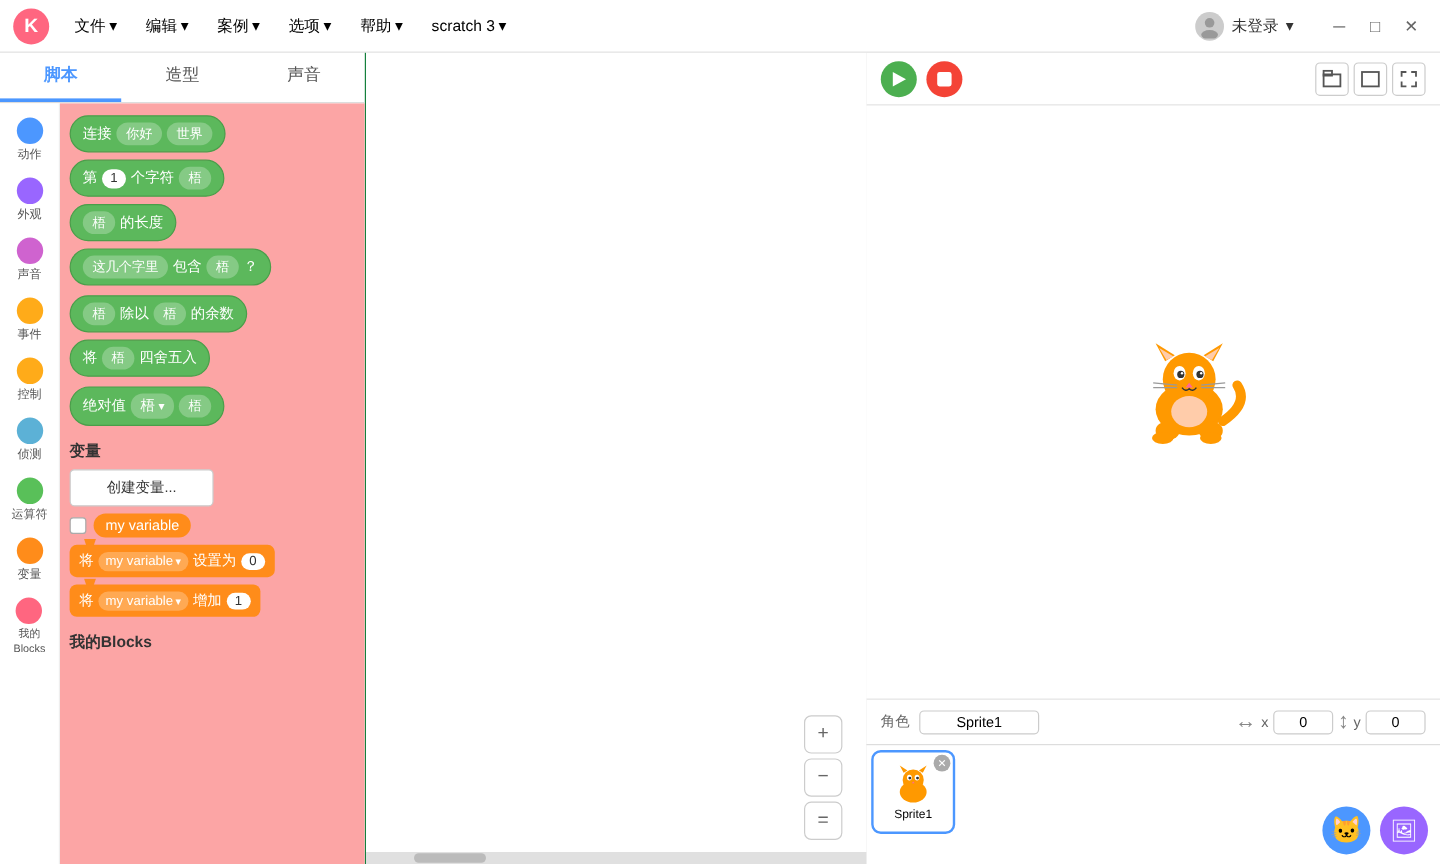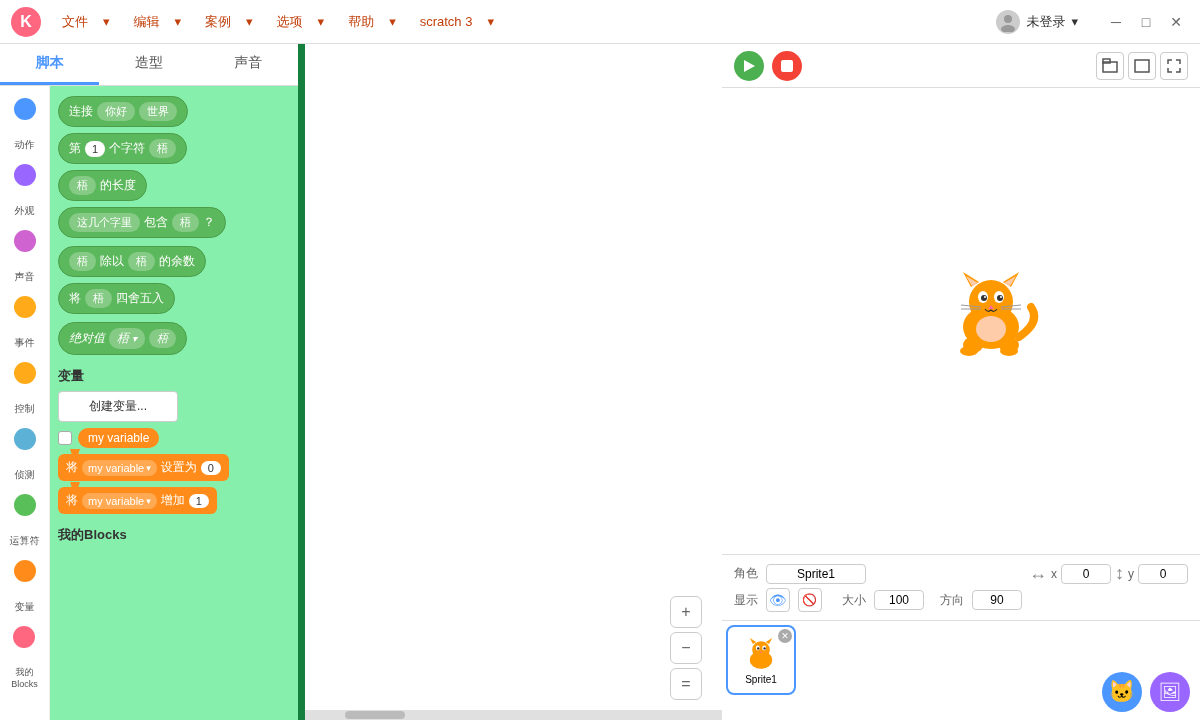--- a/index.html
+++ b/index.html
@@ -6,55 +6,55 @@
     body { font-family: 'Microsoft YaHei', sans-serif; font-size: 13px; background: #f0f0f0; width: 1200px; height: 720px; overflow: hidden; }
 
     
     #menubar {
       display: flex; align-items: center; height: 44px;
       background: #fff; border-bottom: 1px solid #ddd;
       padding: 0 10px; gap: 4px;
     }
     .menu-item {
       padding: 4px 10px; cursor: pointer; border-radius: 4px;
-      color: #c2410c; font-size: 13px; display: flex; align-items: center; gap: 15px;
+      color: #000000; font-size: 13px; display: flex; align-items: center; gap: 3px;
     }
     .menu-sep { flex: 1; }
     .user-area {
       display: flex; align-items: center; gap: 6px;
       padding: 4px 10px; border-radius: 4px; cursor: pointer;
       color: #333;
     }
     .user-avatar { width: 24px; height: 24px; border-radius: 50%; background: #ccc; display: flex; align-items: center; justify-content: center; }
     .win-controls { display: flex; gap: 2px; margin-left: 10px; }
     .win-btn { width: 28px; height: 28px; display: flex; align-items: center; justify-content: center; cursor: pointer; border-radius: 3px; font-size: 14px; color: #666; }
 
     
     #main { display: flex; height: calc(720px - 44px); }
 
     
-    #left-panel { width: 305px; display: flex; flex-direction: column; background: #fff; border-right: 7px solid #15803d; }
+    #left-panel { width: 305px; display: flex; flex-direction: column; background: #fff; border-right: 1px solid #15803d; }
 
     
     #tabs { display: flex; border-bottom: 1px solid #ddd; }
     .tab {
       flex: 1; text-align: center; padding: 10px 0; cursor: pointer;
       font-size: 14px; color: #555; border-bottom: 3px solid transparent;
     }
     .tab.active { color: #4c97ff; border-bottom: 3px solid #4c97ff; font-weight: bold; }
 
     
     #block-area { display: flex; flex: 1; overflow: hidden; }
     #categories { width: 50px; background: #fff; display: flex; flex-direction: column; align-items: center; padding: 8px 0; gap: 4px; overflow-y: auto; border-right: 1px solid #eee; }
-    .cat-item { display: flex; flex-direction: column; align-items: center; cursor: pointer; padding: 4px 2px; gap: 18px; }
+    .cat-item { display: flex; flex-direction: column; align-items: center; cursor: pointer; padding: 4px 2px; gap: 2px; }
     .cat-circle { width: 22px; height: 22px; border-radius: 50%; }
     .cat-label { font-size: 10px; color: #555; text-align: center; }
 
     
-    #blocks-panel { flex: 1; overflow-y: auto; padding: 10px 8px; background: #86efac; }
+    #blocks-panel { flex: 1; overflow-y: auto; padding: 10px 8px; background: #fca5a5; }
     
     .block-row { margin-bottom: 6px; }
     
     
     .block {
       display: inline-flex; align-items: center; border-radius: 4px;
       padding: 4px 8px; font-size: 12px; color: #fff; cursor: grab;
       gap: 4px; min-height: 28px;
     }
     .block-green { background: #5cb85c; border: 1.5px solid #4a9e4a; border-radius: 20px; }
@@ -321,21 +321,21 @@
         </div>
 
         <div class="block-row">
           <div class="block block-green" style="border-radius:20px; padding:5px 10px;">
             <span>将</span>
             <span class="block-oval">梧</span>
             <span>四舍五入</span>
           </div>
         </div>
 
-        <div class="block-row" style="margin-top:8px;font-style:italic;">
+        <div class="block-row" style="margin-top:8px;">
           <div class="block block-green" style="border-radius:20px; padding:5px 10px;">
             <span>绝对值</span>
             <span style="background:rgba(255,255,255,0.25);border-radius:10px;padding:2px 8px;display:inline-flex;align-items:center;gap:3px;">
               <span>梧</span>
                 <span style="font-size:10px;">▾</span>
             </span>
             <span class="block-oval">梧</span>
           </div>
         </div>
 
@@ -471,29 +471,20 @@
         <input class="info-value" style="width: 100px;" value="Sprite1">
         <span style="display:flex;align-items:center;gap:4px;margin-left:auto;">
           <span style="font-size:18px;color:#888;">↔</span>
           <span class="info-label">x</span>
           <input class="info-value" value="0" style="">
           <span style="font-size:18px;color:#888;">↕</span>
           <span class="info-label">y</span>
           <input class="info-value" value="0" style="">
         </span>
       </div>
-      <div class="info-row">
-        <span class="info-label">显示</span>
-        <div class="vis-btn" style="color:#4c97ff;">👁</div>
-        <div class="vis-btn" style="color:#aaa;font-size:12px;">🚫</div>
-        <span style="margin-left:12px;" class="info-label">大小</span>
-        <input class="info-value" value="100" style="">
-        <span style="margin-left:8px;" class="info-label">方向</span>
-        <input class="info-value" value="90" style="">
-      </div>
     </div>
 
     <div id="sprite-list-area" style="position:relative;">
       <div id="sprites-panel">
         <div class="sprite-item">
           <div class="sprite-close">✕</div>
 
           <svg width="40" height="36" viewBox="0 0 100 90">
             <ellipse cx="50" cy="60" rx="28" ry="22" fill="#ff9900"></ellipse>
             <circle cx="50" cy="35" r="22" fill="#ff9900"></circle>

